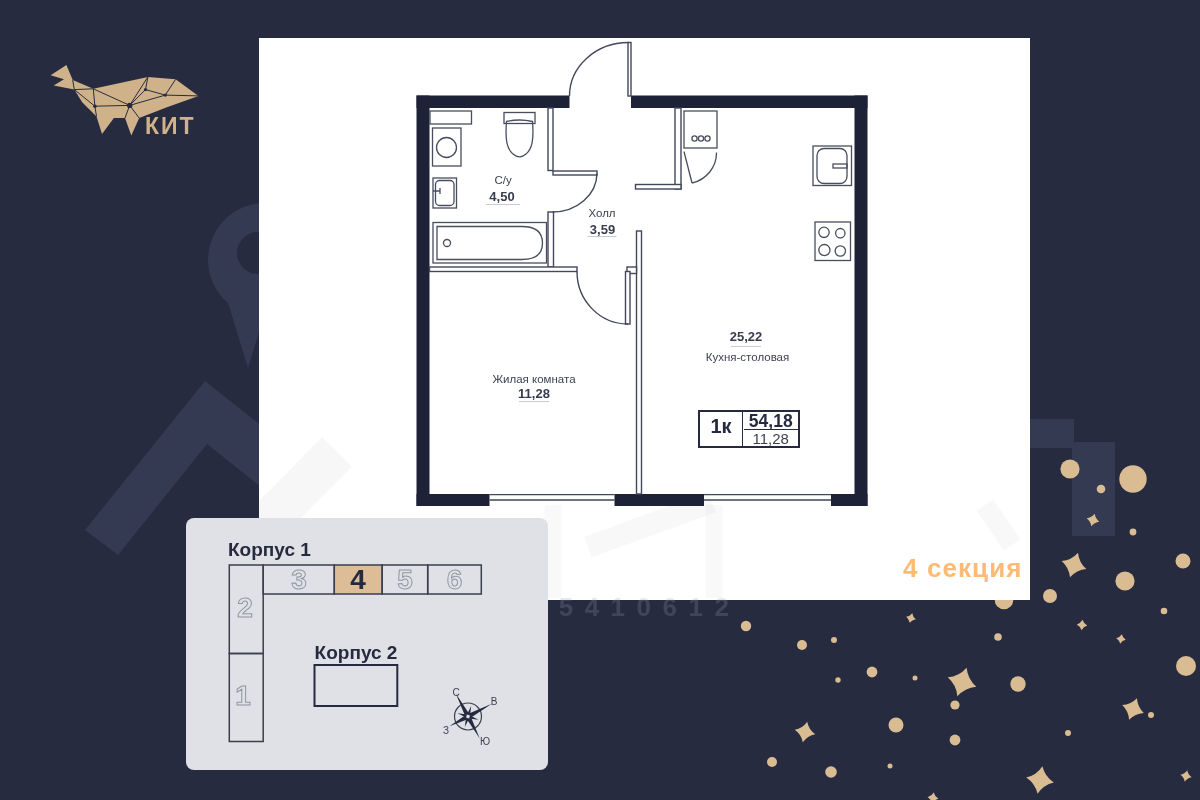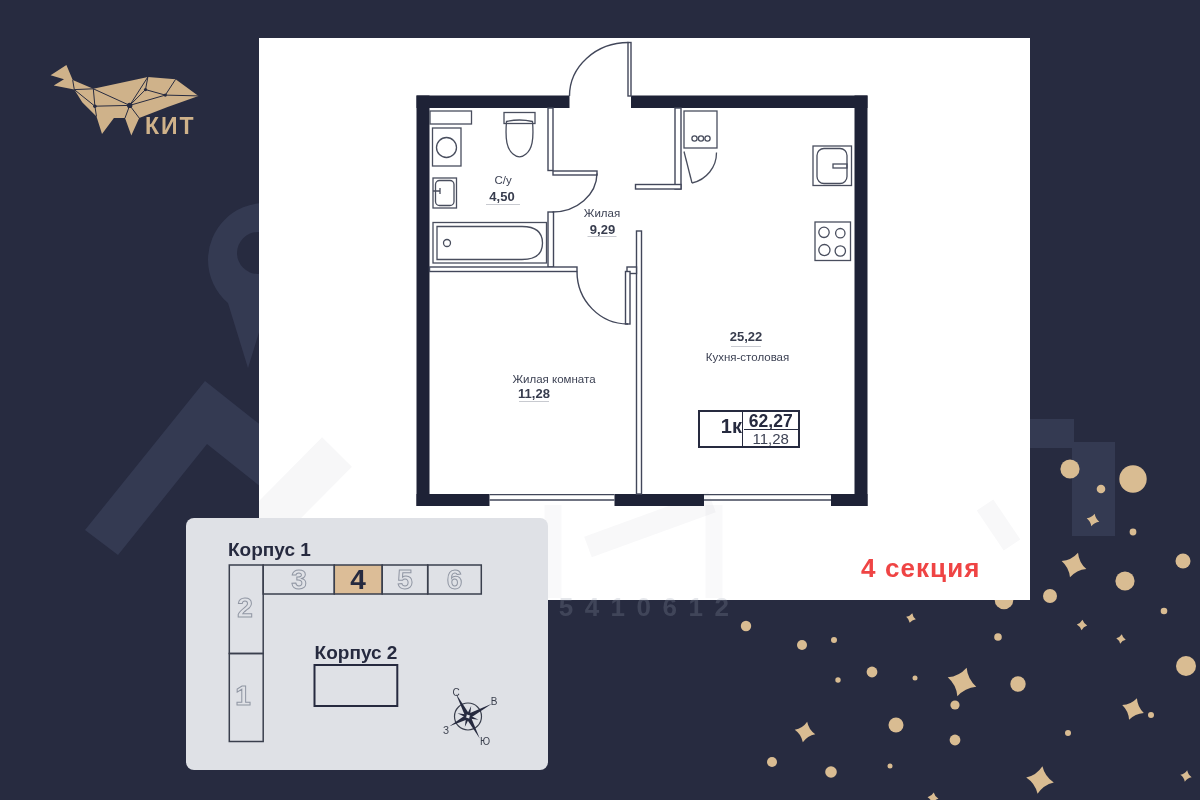--- a/index.html
+++ b/index.html
@@ -173,39 +173,39 @@
       <circle cx="840.3" cy="233.2" r="4.7"></circle>
     <circle cx="824.4" cy="250.1" r="5.6"></circle>
       <circle cx="840.3" cy="251" r="5.2"></circle>
   </g>
 </svg>
 
 <div class="lbl rname" style="left:503px;top:174px;">С/у</div>
 <div class="lbl rnum" style="left:502px;top:189px;">4,50</div>
 <div class="uline" style="left:503px;top:203.5px;width:34px;"></div>
 
-<div class="lbl rname" style="left:602px;top:207px;">Жилая</div>
-<div class="lbl rnum" style="left:602.5px;top:222px;">9,29</div>
+<div class="lbl rname" style="left:602px;top:207px;">Холл</div>
+<div class="lbl rnum" style="left:602.5px;top:222px;">3,59</div>
 <div class="uline" style="left:602px;top:236px;width:29px;"></div>
 
 <div class="lbl rname" style="left:747.5px;top:314.5px;margin-top:36px;">Кухня-столовая</div>
 <div class="lbl rnum" style="left:746px;top:328.5px;">25,22</div>
 <div class="uline" style="left:746px;top:345.5px;width:30px;"></div>
 
-<div class="lbl rname" style="left:534px;top:373px;margin-left:20px;">Жилая комната</div>
+<div class="lbl rname" style="left:534px;top:373px;">Жилая комната</div>
 <div class="lbl rnum" style="left:534px;top:385.5px;">11,28</div>
 <div class="uline" style="left:534px;top:401.3px;width:30px;"></div>
 
 <div class="abs" style="left:698px;top:410px;width:98px;height:34px;border:2px solid #262a3f;background:#fff;">
-  <div class="abs" style="left:0;top:0;width:42px;height:34px;border-right:1.5px solid #262a3f;text-align:right;line-height:28px;font-size:20px;font-weight:700;color:#262a3f;">1к</div>
-  <div class="abs" style="left:43.5px;top:0;width:54.5px;height:17px;border-bottom:1.5px solid #262a3f;text-align:center;line-height:18px;font-size:17.5px;font-weight:700;color:#262a3f;">62,27</div>
+  <div class="abs" style="left:0;top:0;width:42px;height:34px;border-right:1.5px solid #262a3f;text-align:center;line-height:28px;font-size:20px;font-weight:700;color:#262a3f;">1к</div>
+  <div class="abs" style="left:43.5px;top:0;width:54.5px;height:17px;border-bottom:1.5px solid #262a3f;text-align:center;line-height:18px;font-size:17.5px;font-weight:700;color:#262a3f;">54,18</div>
   <div class="abs" style="left:43.5px;top:18.5px;width:54.5px;height:15.5px;text-align:center;line-height:16px;font-size:15px;color:#3d4254;">11,28</div>
 </div>
 
-<div class="abs" style="left:861px;top:552.5px;font-size:26px;font-weight:700;color:#ef4444;letter-spacing:1.1px;">4 секция</div>
+<div class="abs" style="left:903px;top:552.5px;font-size:26px;font-weight:700;color:#fdba74;letter-spacing:1.1px;">4 секция</div>
 
 <svg class="abs" style="left:30px;top:50px;" width="190" height="100" viewBox="0 0 190 100">
 
   <g>
     <path fill="#cfb28a" d="M 36.4 15 L 20.6 25.3 L 34 29.3 L 23.7 35.6 L 44.3 39.6 L 52.2 52.2 L 66.5 66.5 L 72 83.9 L 83.9 68 L 95 68 L 101.3 85.4 L 109.2 68 L 137.6 57 L 168.5 45.9 L 145.6 29.3 L 117.9 26.9 L 63.3 38.8 L 42.7 30.1 Z"></path>
     <g stroke="#272b40" stroke-width="1" fill="none">
       <path d="M 42.7 30.1 L 44.3 39.6 L 64.9 56.2 L 99.7 55.4 L 135.3 45.1 L 168.5 45.9"></path>
       <path d="M 44.3 39.6 L 63.3 38.8 L 64.9 56.2 M 63.3 38.8 L 99.7 55.4 L 117.9 26.9 M 99.7 55.4 L 115.5 39.6 L 117.9 26.9 M 115.5 39.6 L 135.3 45.1 L 145.6 29.3 M 99.7 55.4 L 95 68 M 64.9 56.2 L 66.5 66.5 M 99.7 55.4 L 109.2 68"></path>
     </g>
     <g fill="#272b40">

